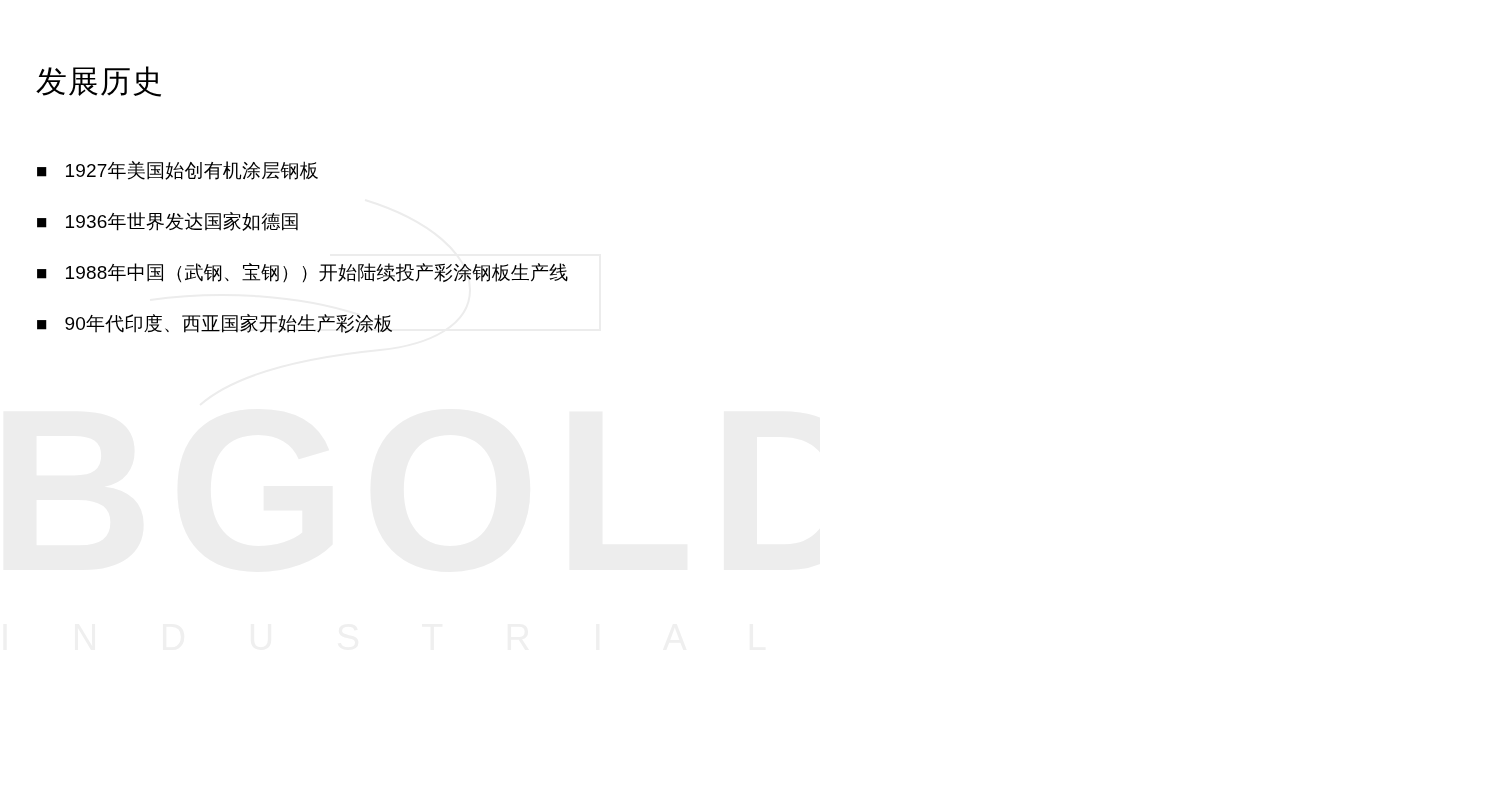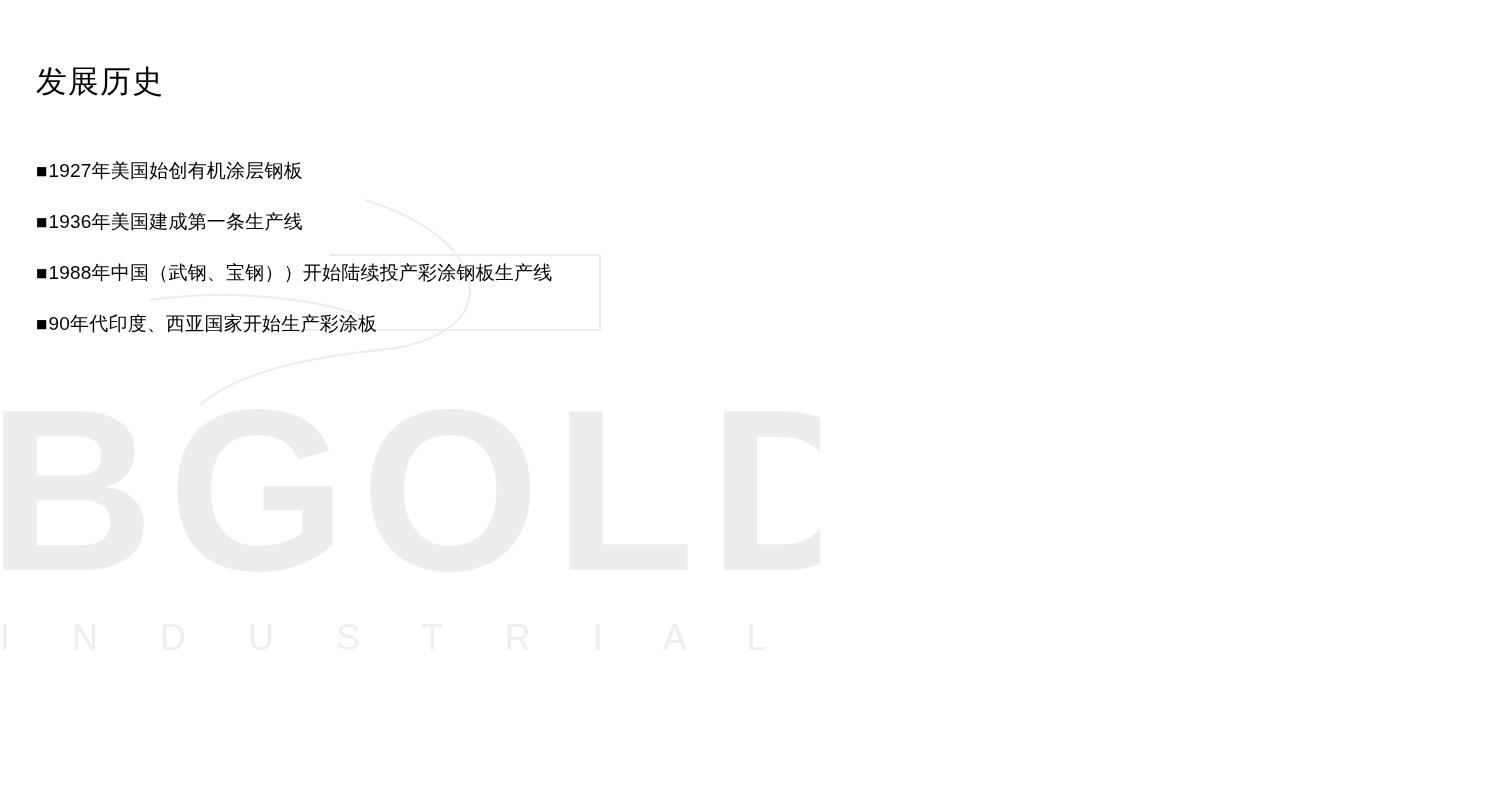--- a/index.html
+++ b/index.html
@@ -59,20 +59,21 @@
     letter-spacing: 0.2px;
   }
   .bullet-marker {
     font-family: "DejaVu Sans", sans-serif;
     font-size: 12px;
     vertical-align: 2px;
     margin-right: 1px;
   }
   .bullet-year {
     letter-spacing: 0.2px;
+    margin-left: 16px;
   }
   .bullet-text {
   }
   .sub-note {
     font-size: 19px;
     line-height: 26px;
     margin: 0 0 25px 96px;
     white-space: nowrap;
     letter-spacing: 0.2px;
   }
@@ -98,21 +99,21 @@
 
 <div class="slide">
 
   <h1 class="slide-title">发展历史</h1>
 
   <ul class="bullet-list">
     <li class="bullet-item">
       <span class="bullet-marker">■</span><span class="bullet-year">1927年</span><span class="bullet-text">美国始创有机涂层钢板</span>
     </li>
     <li class="bullet-item">
-      <span class="bullet-marker">■</span><span class="bullet-year">1936年</span><span class="bullet-text">美国建成第一条生产线</span>
+      <span class="bullet-marker">■</span><span class="bullet-year">1936年</span><span class="bullet-text">世界发达国家如德国</span>
     </li>
   </ul>
 
 
   <ul class="bullet-list">
     <li class="bullet-item">
       <span class="bullet-marker">■</span><span class="bullet-year">1988年</span><span class="bullet-text">中国（武钢、宝钢））开始陆续投产彩涂钢板生产线</span>
     </li>
     <li class="bullet-item">
       <span class="bullet-marker">■</span><span class="bullet-year">90年代</span><span class="bullet-text">印度、西亚国家开始生产彩涂板</span>

